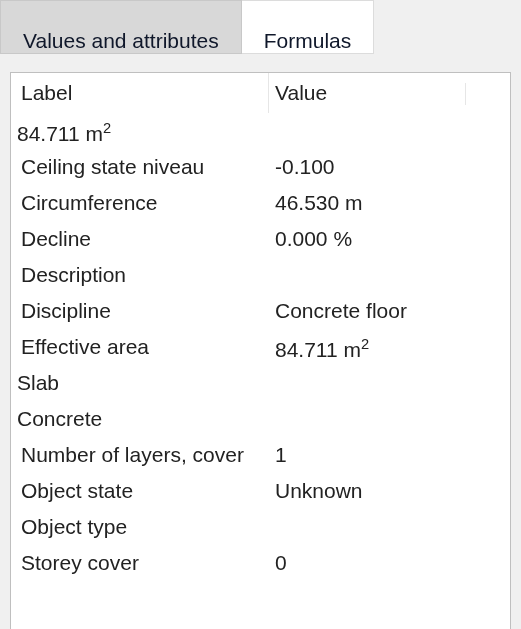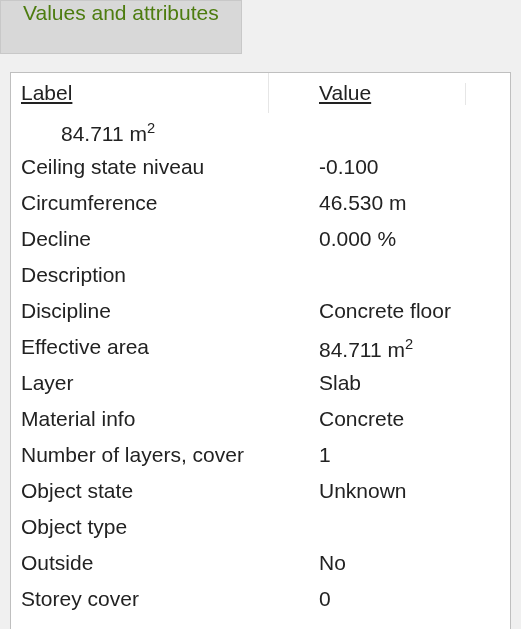--- a/index.html
+++ b/index.html
@@ -16,26 +16,26 @@
   }
   .tabs {
     display: flex;
     align-items: stretch;
     height: 54px;
     background: #f0f0f0;
   }
   .tab {
     padding: 0 22px;
     display: flex;
-    align-items: flex-start;
+    align-items: flex-end;
     border: 1px solid transparent;
     cursor: default;
     user-select: none;
     font-size: 21px;
-    color: #4d7c0f;
+    color: #0f172a;
   }
   .tab.active {
     background: #d8d8d8;
     border: 1px solid #c8c8c8;
   }
   .tab.inactive {
     background: #ffffff;
     border: 1px solid #dcdcdc;
     border-left: none;
   }
@@ -62,53 +62,54 @@
     width: 258px;
     padding-left: 10px;
     white-space: nowrap;
     overflow: hidden;
   }
   .cell-value {
     flex: 1;
     padding-left: 6px;
     white-space: nowrap;
     overflow: hidden;
-    margin-left: 44px;
   }
   .cell-label, .cell-value {
     font-size: 21px;
     line-height: 36px;
   }
   .hdr-row .cell-label {
     border-right: 1px solid #e6e6e6;
   }
   .hdr-row {
     position: relative;
     height: 40px;
   }
   .hdr-row .cell-label, .hdr-row .cell-value {
     line-height: 40px;
-    text-decoration: underline;
   }
   .right-sep {
     position: absolute;
     right: 44px;
     top: 10px;
     width: 1px;
     height: 22px;
     background: #e6e6e6;
   }
   sup { font-size: 0.7em; }
 </style>
 </head>
 <body>
 
 <div class="tabs">
   <div class="tab active">
     <span>Values and attributes</span>
+  </div>
+  <div class="tab inactive">
+    <span>Formulas</span>
   </div>
 </div>
 
 <div class="panel-wrap">
   <div class="panel">
 
     <div class="row hdr-row hdr">
       <div class="cell-label">Label</div>
       <div class="cell-value">Value</div>
       <div class="right-sep"></div>
@@ -136,42 +137,36 @@
         </div>
         <div class="row">
           <div class="cell-label">Discipline</div>
           <div class="cell-value">Concrete floor</div>
         </div>
         <div class="row">
           <div class="cell-label">Effective area</div>
           <div class="cell-value"><span>84.711 m<sup>2</sup></span></div>
         </div>
         <div class="row">
-          <div class="cell-label">Layer</div>
           <div class="cell-value">Slab</div>
         </div>
         <div class="row">
-          <div class="cell-label">Material info</div>
           <div class="cell-value">Concrete</div>
         </div>
         <div class="row">
           <div class="cell-label">Number of layers, cover</div>
           <div class="cell-value">1</div>
         </div>
         <div class="row">
           <div class="cell-label">Object state</div>
           <div class="cell-value">Unknown</div>
         </div>
         <div class="row">
           <div class="cell-label">Object type</div>
         </div>
         <div class="row">
-          <div class="cell-label">Outside</div>
-          <div class="cell-value">No</div>
-        </div>
-        <div class="row">
           <div class="cell-label">Storey cover</div>
           <div class="cell-value">0</div>
         </div>
       </div>
 
   </div>
 </div>
 
 </body></html>

